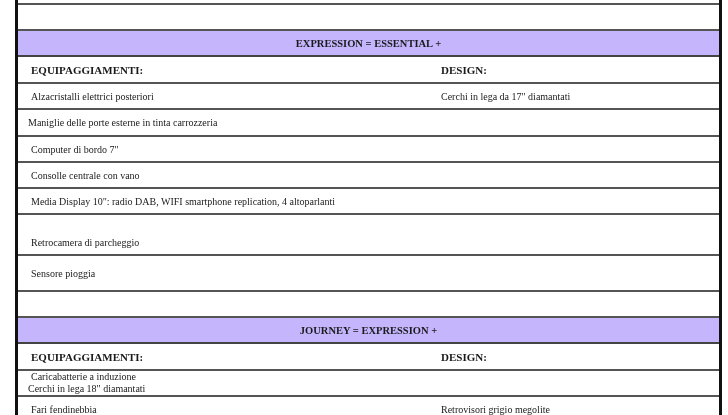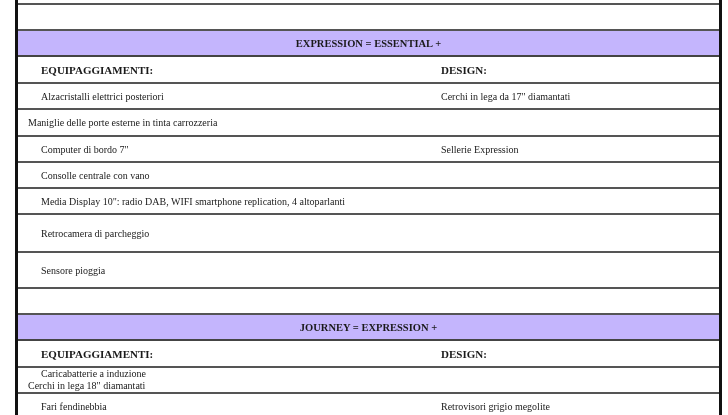--- a/index.html
+++ b/index.html
@@ -2,21 +2,21 @@
 <html><head>
   <meta charset="utf-8">
   <style>
     html, body { margin: 0; padding: 0; background: #ffffff; }
     body { width: 728px; height: 415px; overflow: hidden; position: relative;
            font-family: "Liberation Serif", "DejaVu Serif", serif; color: #1a1a1a; }
     .table-wrap { position: absolute; left: 15px; top: -2px; width: 701px;
                   border-left: 3px solid #111; border-right: 3px solid #111; }
     .row { position: relative; display: flex; box-sizing: border-box;
            border-bottom: 2px solid #555; background: #fff; }
-    .row .col-left { width: 413px; padding-left: 23px; box-sizing: border-box;
+    .row .col-left { width: 413px; padding-left: 13px; box-sizing: border-box;
                      display: flex; align-items: center; font-size: 10px; }
     .row .col-right { flex: 1; padding-left: 10px; box-sizing: border-box;
                       display: flex; align-items: center; font-size: 10px; }
     .row.label .col-left, .row.label .col-right { font-weight: bold; font-size: 11px; }
     .row.section { background: #c4b5fd; justify-content: center; align-items: center;
                    font-weight: bold; font-size: 10.5px; border-bottom: 2px solid #444; }
     .row.section span { display: block; text-align: center; width: 100%; }
   </style>
 </head>
 <body>
@@ -34,31 +34,30 @@
   </div>
   <div class="row" style="height:26px;">
     <div class="col-left">Alzacristalli elettrici posteriori</div>
     <div class="col-right">Cerchi in lega da 17" diamantati</div>
   </div>
   <div class="row" style="height:27px;">
     <div class="col-right">Maniglie delle porte esterne in tinta carrozzeria</div>
   </div>
   <div class="row" style="height:26px;">
     <div class="col-left">Computer di bordo 7"</div>
-    <div class="col-right">Sellerie Expression</div>
   </div>
   <div class="row" style="height:26px;">
     <div class="col-left">Consolle centrale con vano</div>
     <div class="col-right"></div>
   </div>
   <div class="row" style="height:26px;">
     <div class="col-left">Media Display 10": radio DAB, WIFI smartphone replication, 4 altoparlanti</div>
     <div class="col-right"></div>
   </div>
-  <div class="row" style="height:38px;">
+  <div class="row" style="height:26px;margin-top:15px;">
     <div class="col-left">Retrocamera di parcheggio</div>
     <div class="col-right"></div>
   </div>
   <div class="row" style="height:36px;">
     <div class="col-left">Sensore pioggia</div>
     <div class="col-right"></div>
   </div>
   <div class="row" style="height:26px;"></div>
 
   <div class="row section" style="height:26px;">

